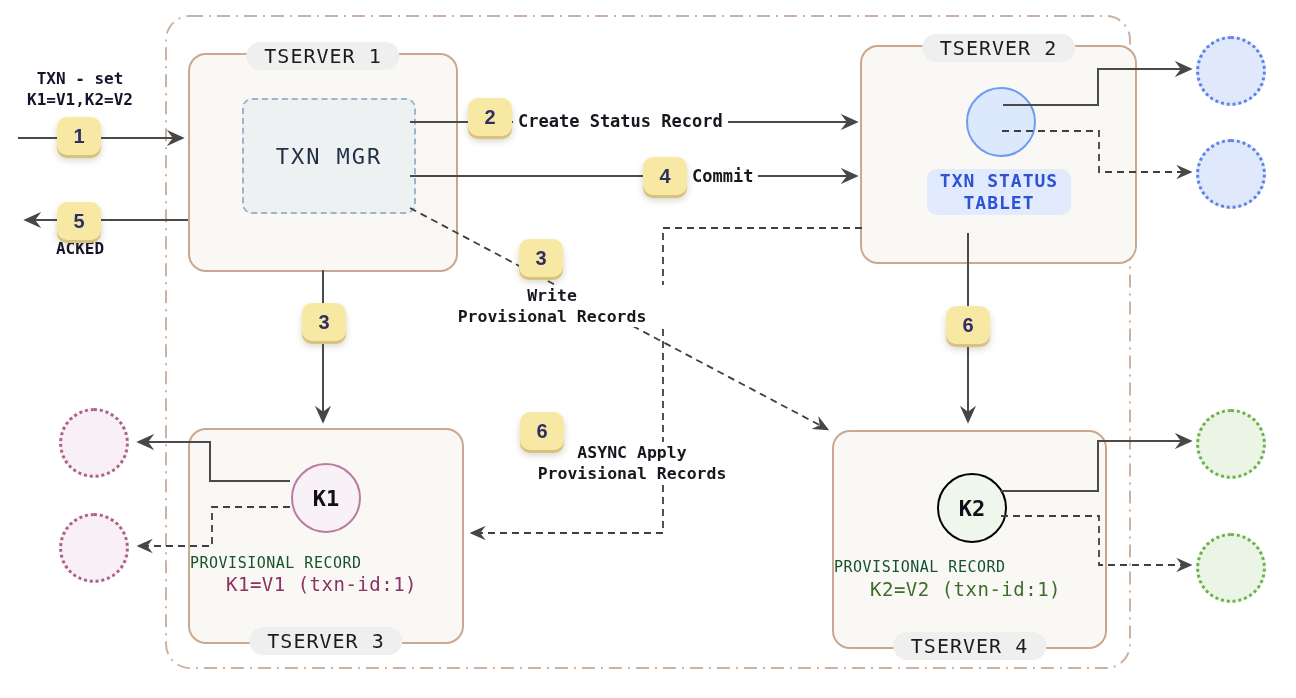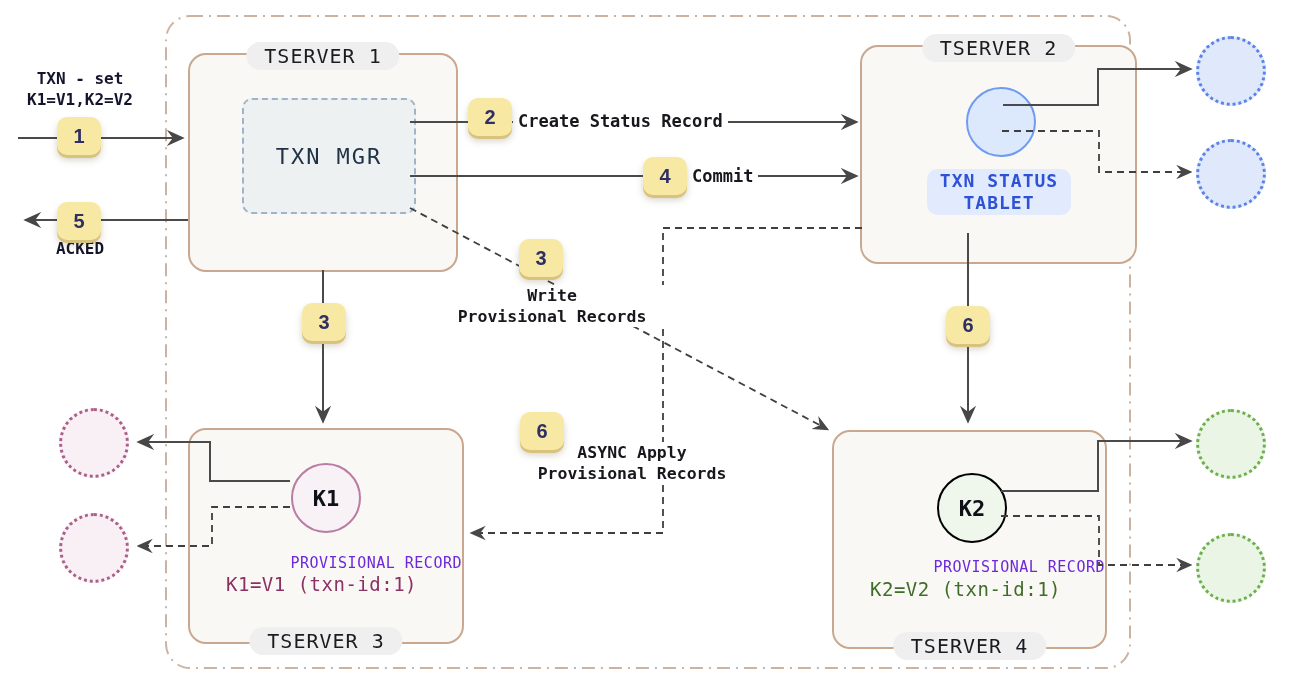--- a/index.html
+++ b/index.html
@@ -24,21 +24,21 @@
   .circle-blue{width:66px;height:66px;background:#dce8fb;border:2px solid #6f9cf0;}
   .circle-pink{width:66px;height:66px;background:#f8f1f5;border:2px solid #b97ca2;}
   .circle-green{width:66px;height:66px;background:#eff7ec;border:2px solid #000000;}
 
   
   .status-tablet-label{position:absolute;left:65px;top:122px;width:144px;height:46px;background:#e2ebfd;
         border-radius:10px;display:flex;flex-direction:column;align-items:center;justify-content:center;
         font-size:18px;font-weight:bold;color:#2e52d6;line-height:22px;letter-spacing:1px;}
 
   
-  .record-title{position:absolute;width:100%;text-align:right;font-size:15px;letter-spacing:.5px;color:#6d28d9;}
+  .record-title{position:absolute;width:100%;text-align:left;font-size:15px;letter-spacing:.5px;color:#14532d;}
   .record-value{position:absolute;width:100%;text-align:left;font-size:19px;font-weight:normal;letter-spacing:.5px;padding-left:36px;}
   .maroon{color:#8c3163;}
   .green-dark{color:#3f6d2b;}
 
   
   .dotted-circle{position:absolute;width:64px;height:64px;border-radius:50%;}
   .dot-blue{background:#dfe9fb;border:3px dotted #5b82e8;}
   .dot-pink{background:#f8f0f4;border:3px dotted #ad5f8c;}
   .dot-green{background:#eaf5e5;border:3px dotted #6cb04c;}
 

